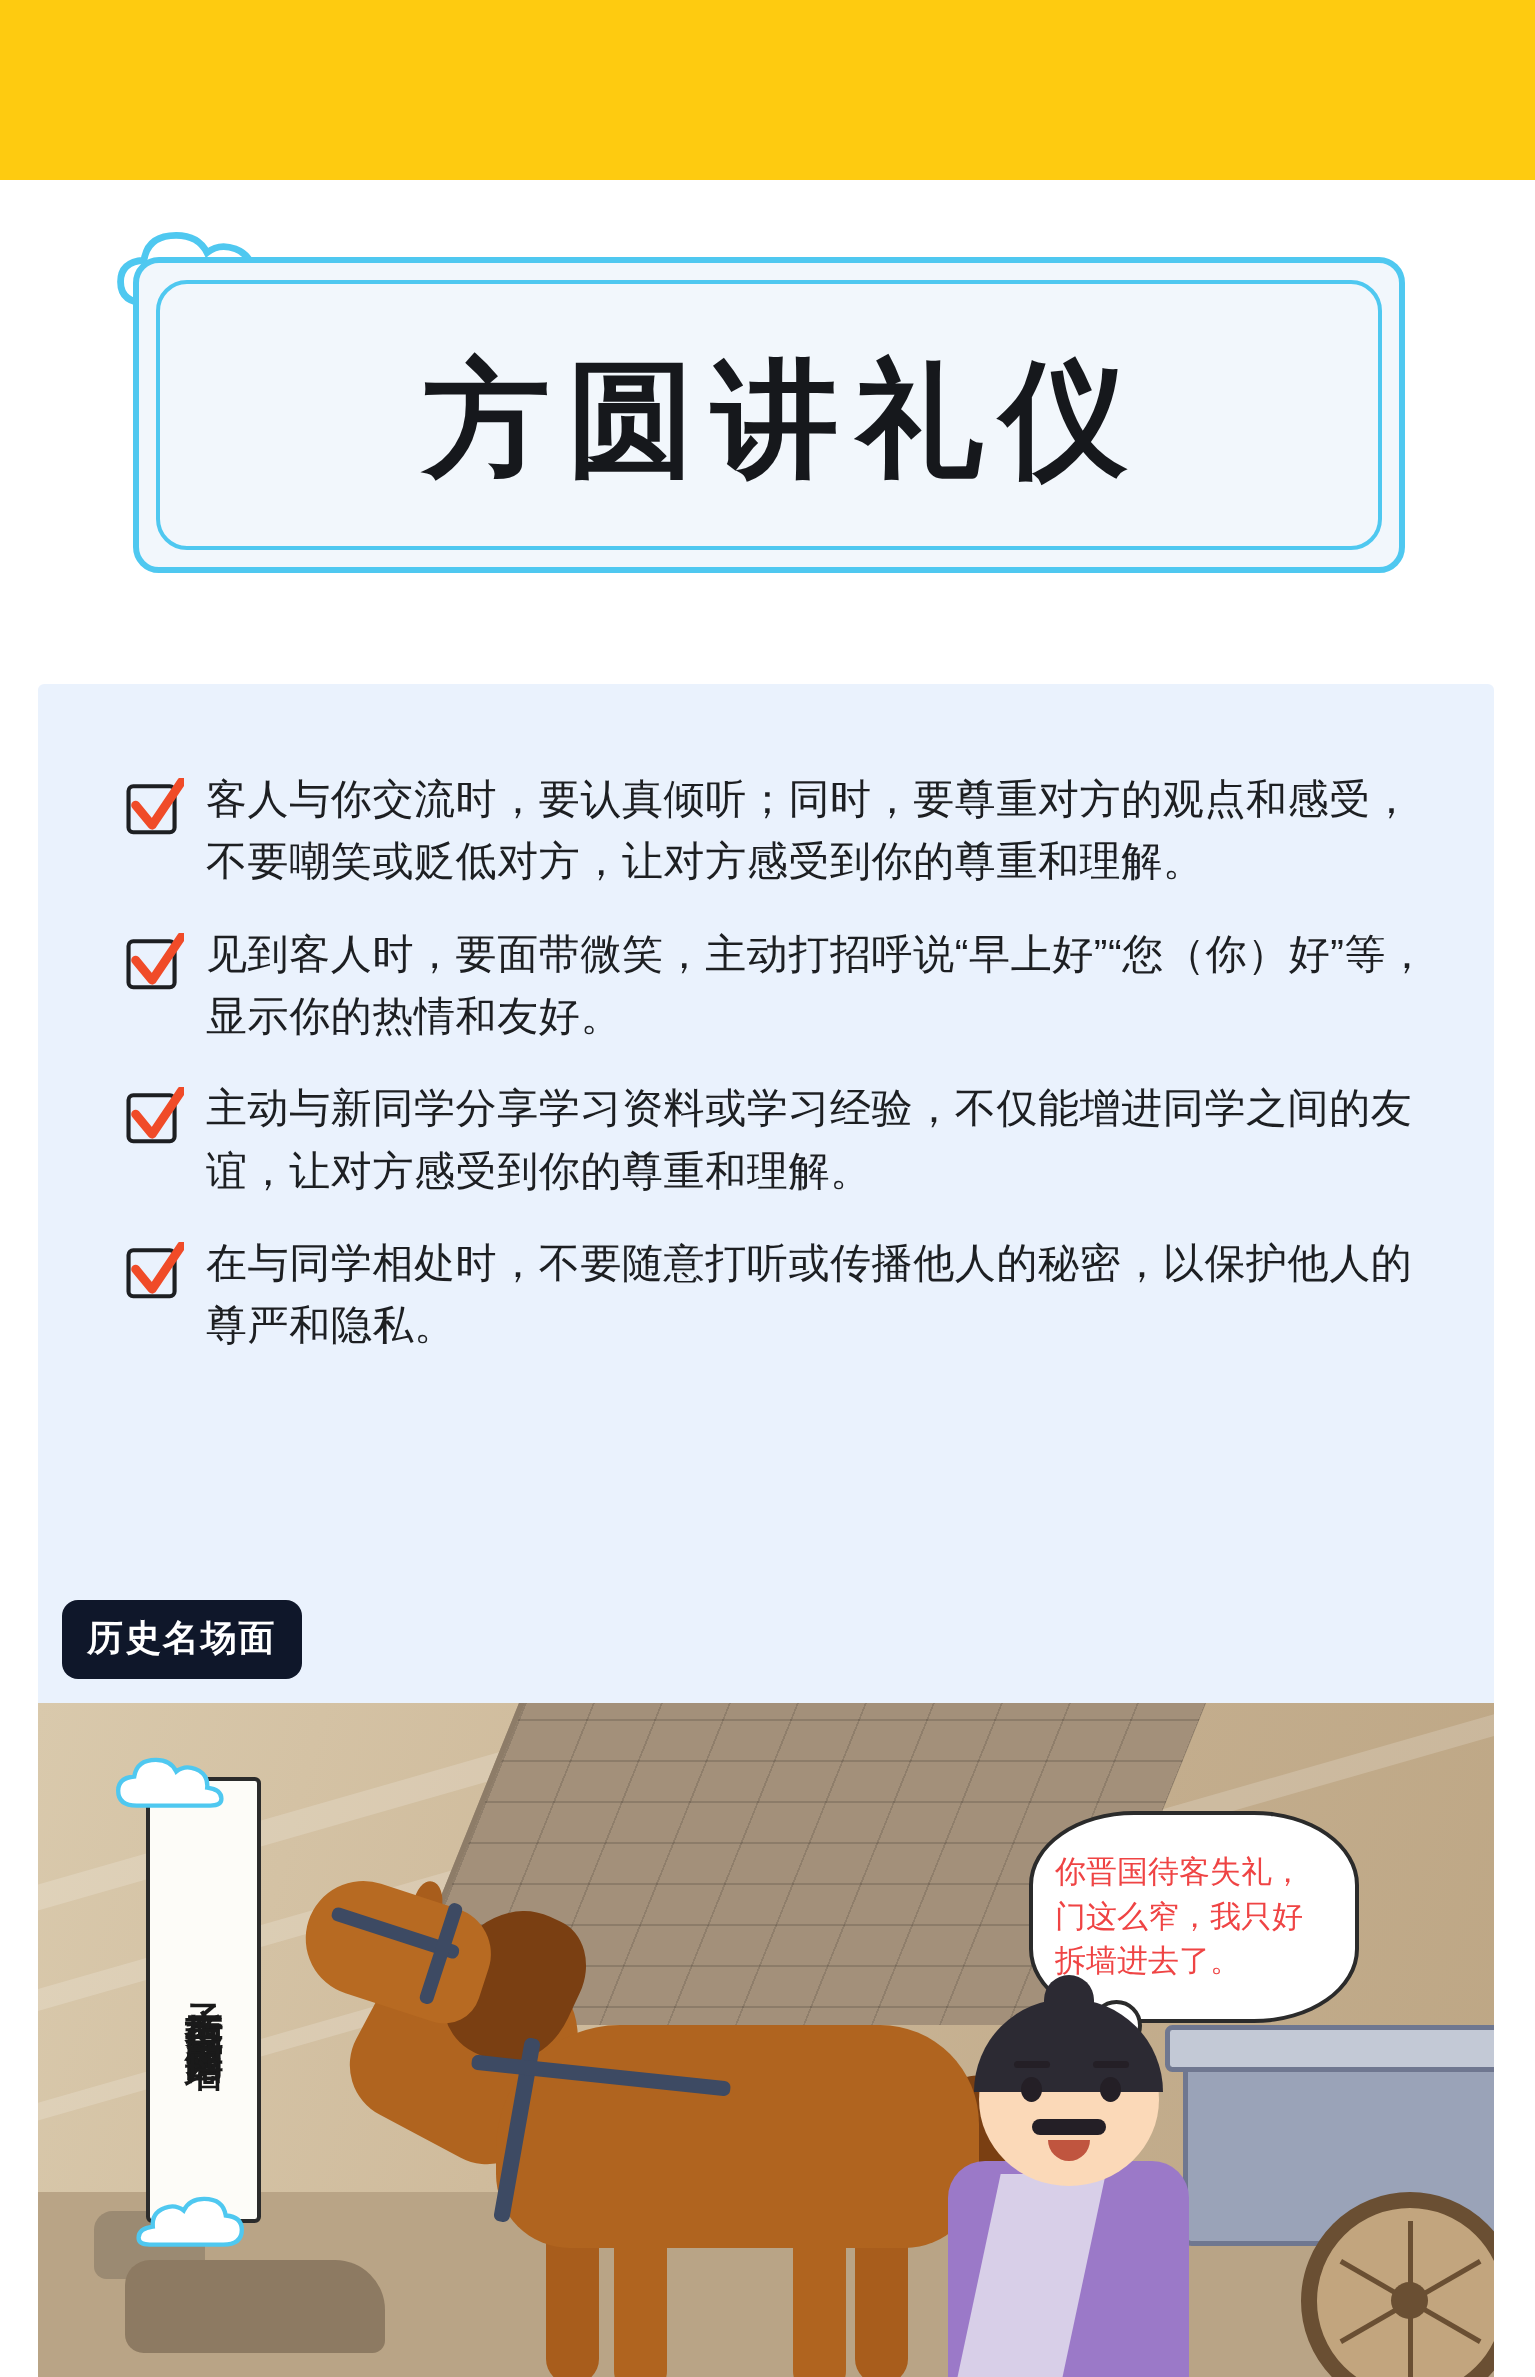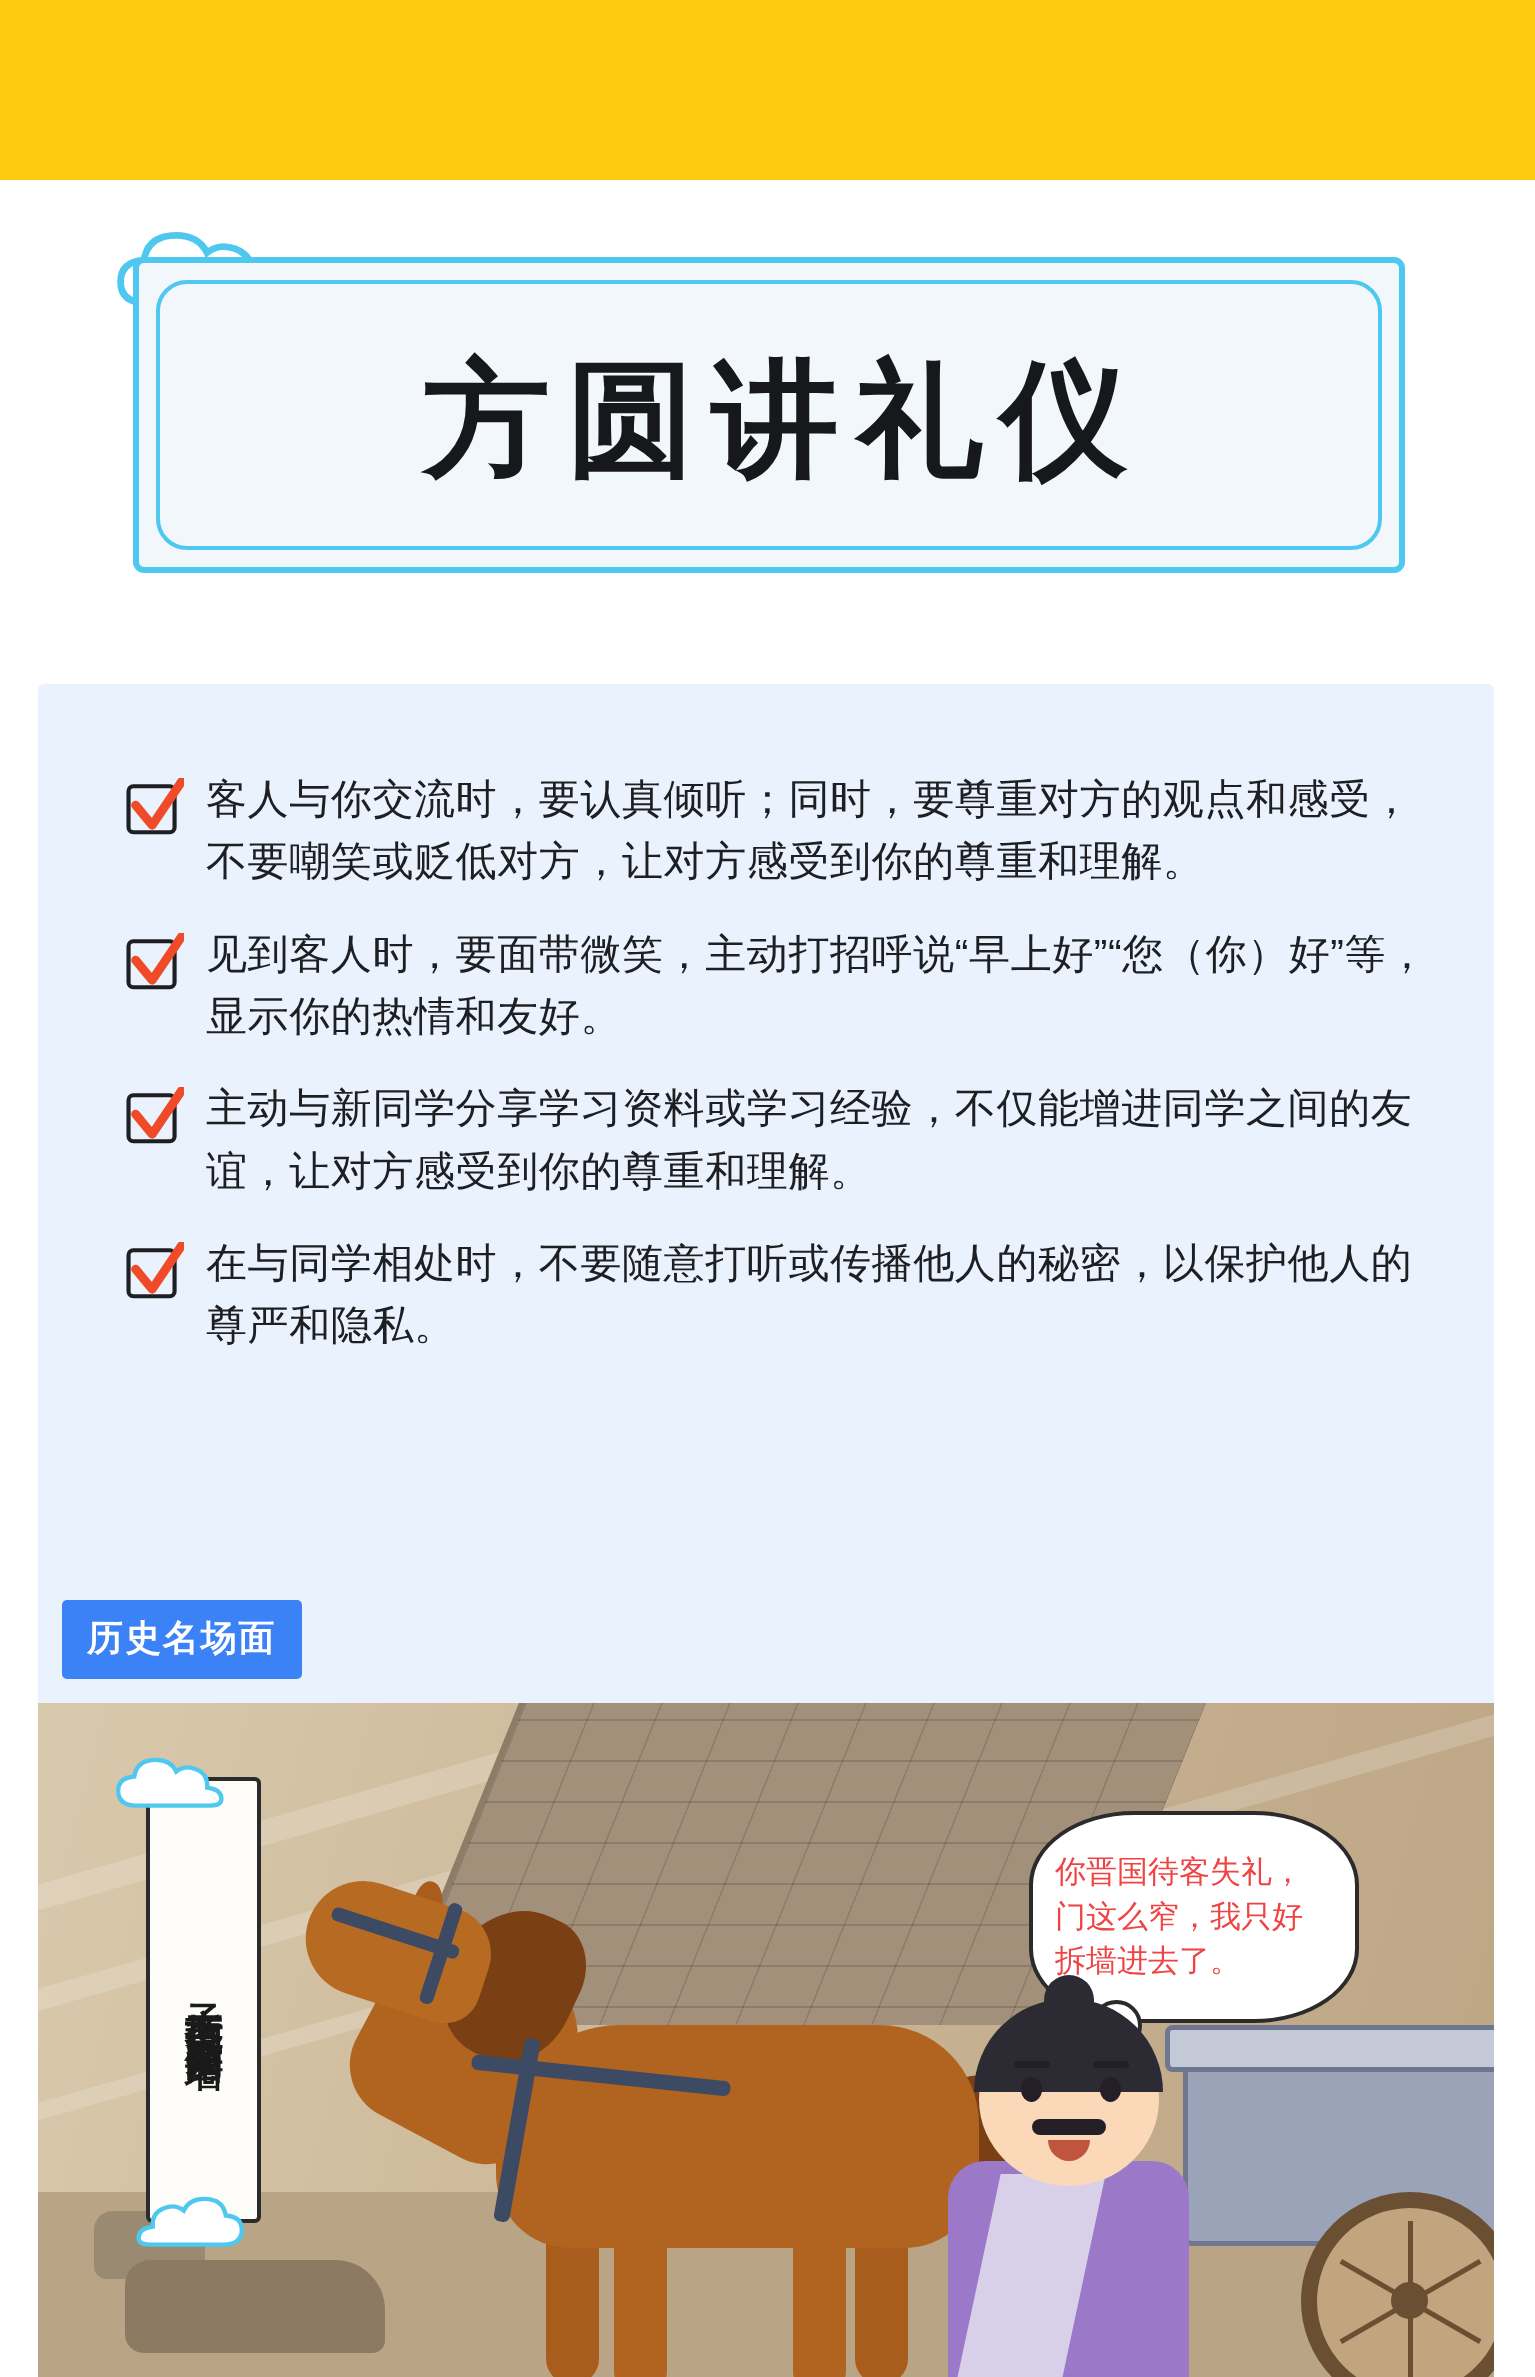--- a/index.html
+++ b/index.html
@@ -32,21 +32,21 @@
     width: 1535px;
     height: 421px;
   }
   .plaque-outer {
     position: absolute;
     left: 133px;
     top: 53px;
     width: 1272px;
     height: 316px;
     border: 6.8px solid #4fc8f0;
-    border-radius: 11px;
+    border-radius: 26px;
     background: #f2f7fc;
     box-sizing: border-box;
   }
   .plaque-inner {
     position: absolute;
     left: 16.7px;
     top: 16.7px;
     right: 16.7px;
     bottom: 16.7px;
     border: 4.3px solid #4fc8f0;
@@ -110,26 +110,26 @@
     color: #1d1f22;
     font-family: "Liberation Sans", sans-serif;
     letter-spacing: 0.6px;
   }
 
   
   .section-tag {
     position: absolute;
     left: 62px;
     top: 1600px;
-    background: #3b82f6;
+    background: #0f172a;
     color: #ffffff;
     font-size: 36px;
     font-weight: bold;
     padding: 13.6px 25px 16px 25px;
-    border-radius: 5px;
+    border-radius: 16px;
     letter-spacing: 1.9px;
     font-family: Liberation Serif, serif;
   }
 
   
   .illustration {
     position: absolute;
     left: 38px;
     top: 1703px;
     width: 1456px;

